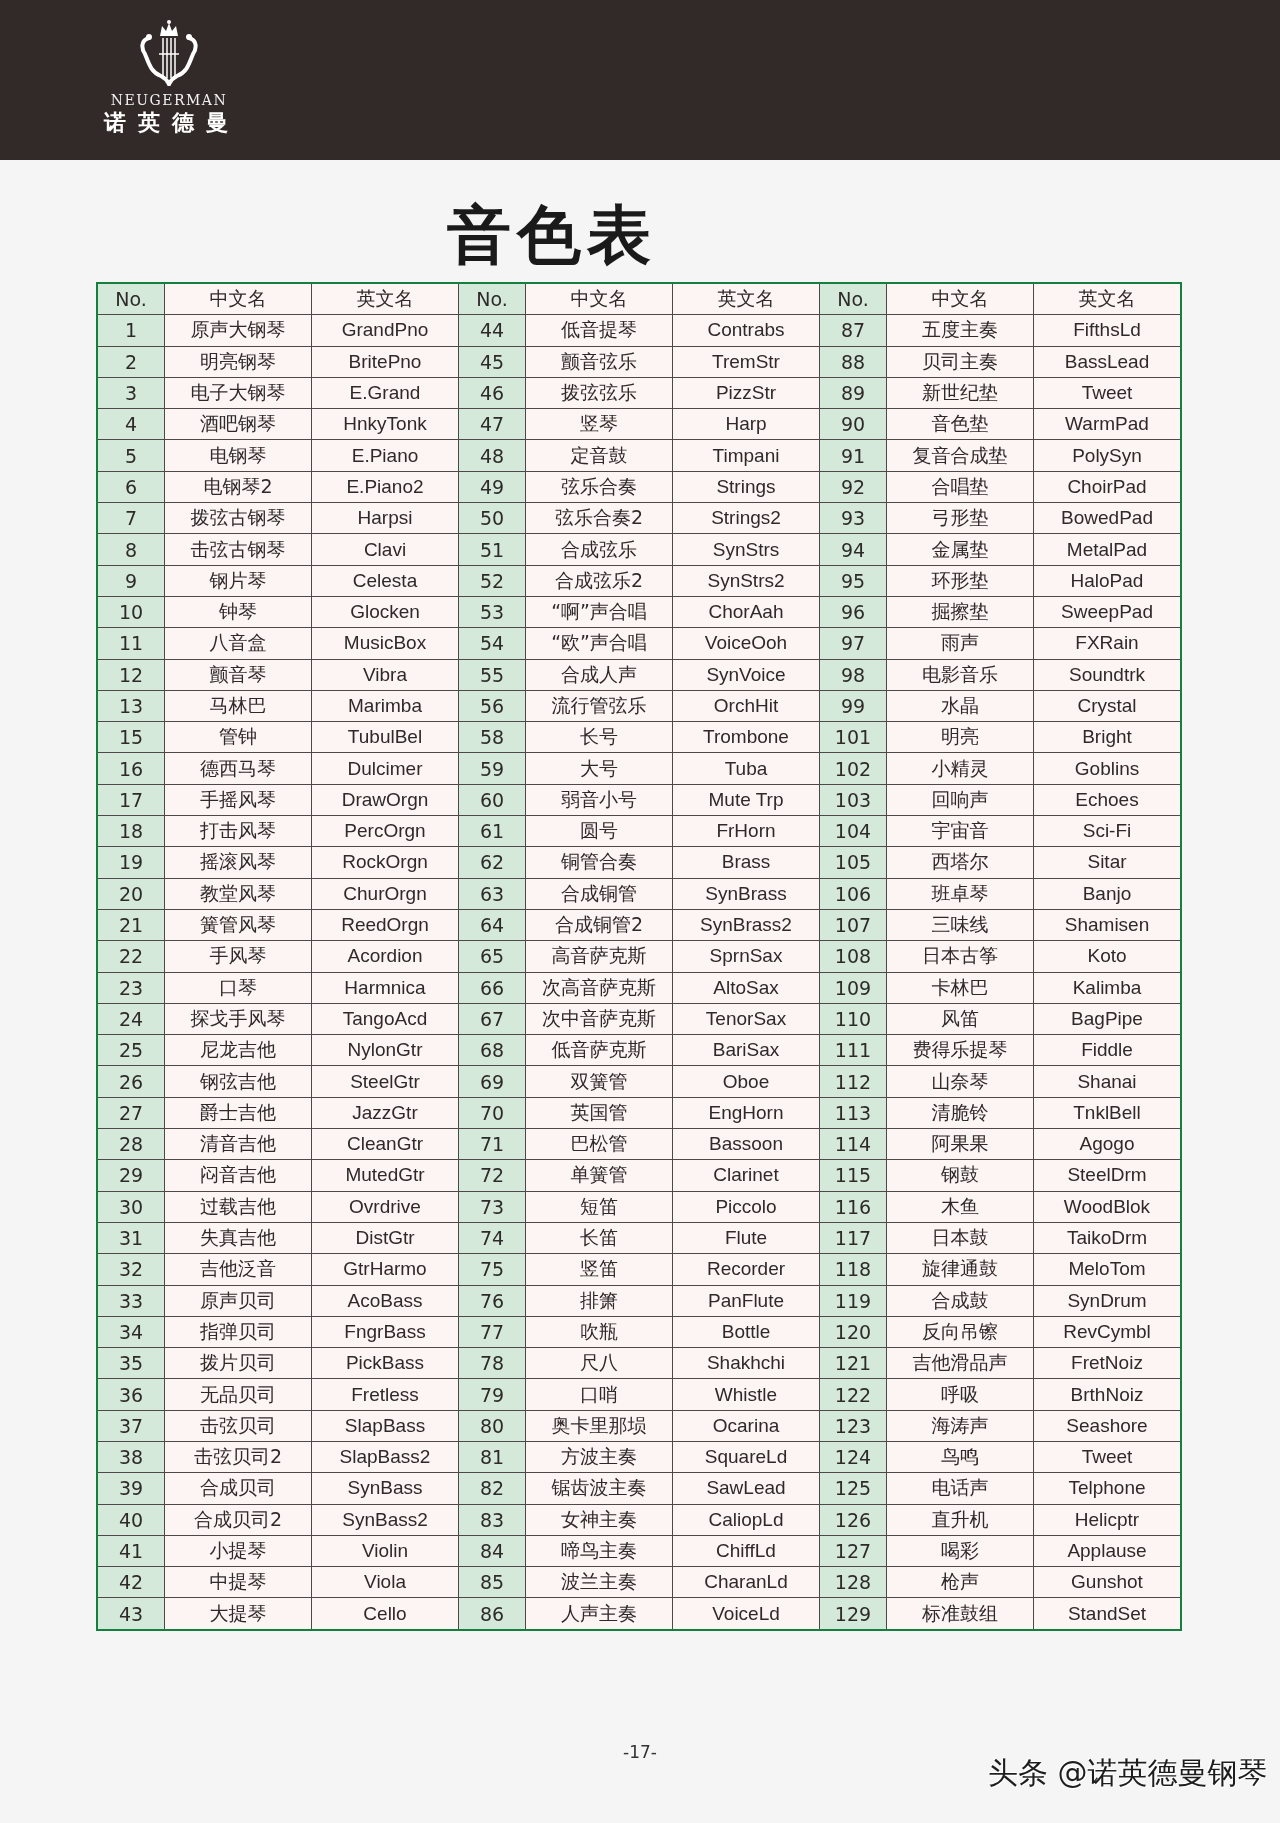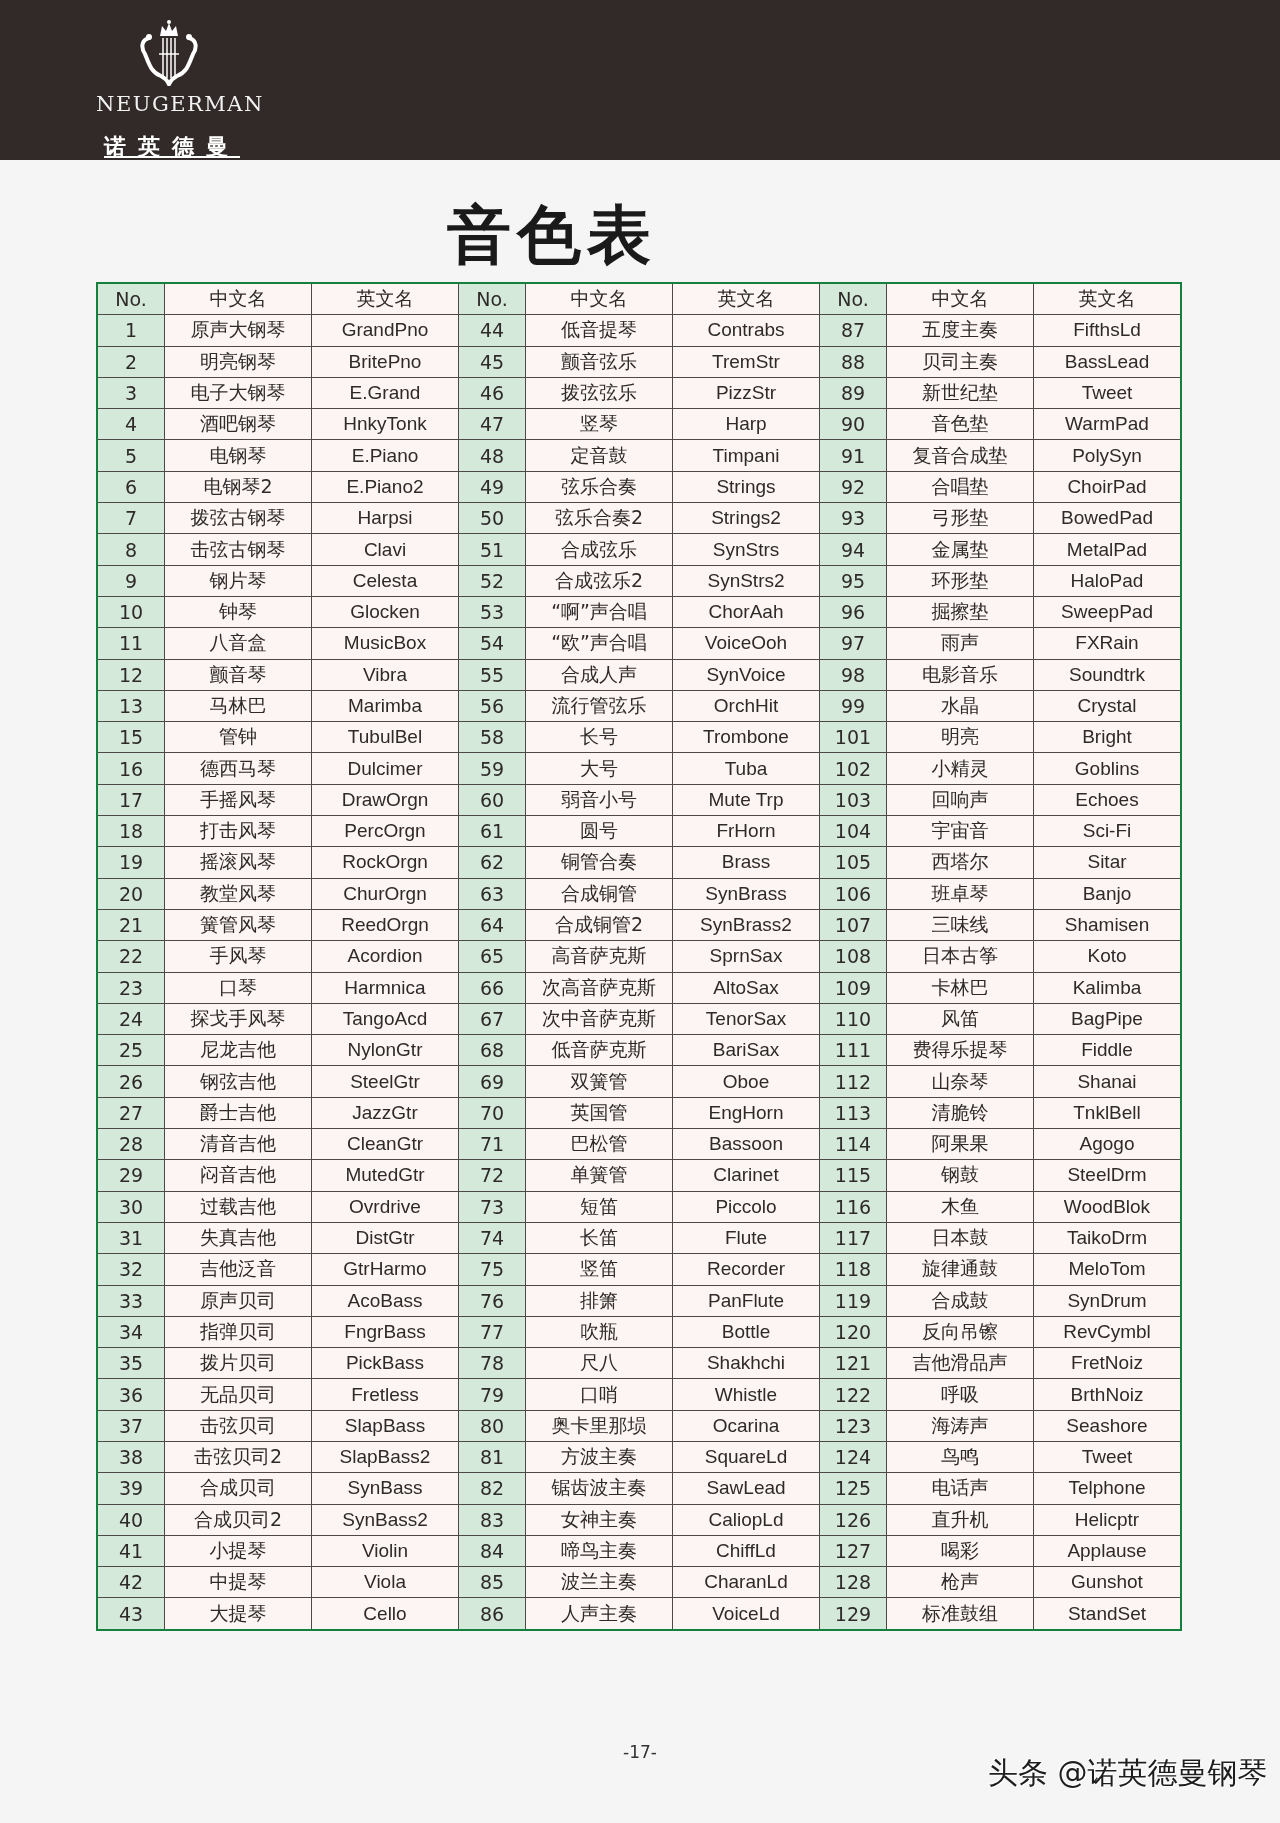--- a/index.html
+++ b/index.html
@@ -10,26 +10,25 @@
     color: #2b2b2b;
   }
   .header-band {
     position: absolute; left: 0; top: 0; width: 1280px; height: 160px;
     background: #322a28;
   }
   .logo { position: absolute; left: 96px; top: 18px; width: 146px; text-align: center; color: #fff; }
   .logo svg { display: block; margin: 0 auto; }
   .logo .brand-en {
     font-family: "DejaVu Serif", "Liberation Serif", serif;
-    font-size: 21px; letter-spacing: 1.5px; margin-top: 6px; color: #f2f2f2;
+    font-size: 14px; letter-spacing: 1.5px; margin-top: 6px; color: #f2f2f2;
   }
   .logo .brand-cn {
-    font-size: 22px; font-weight: bold; letter-spacing: 12px; margin-top: 16px; color: #fff;
+    font-size: 22px; font-weight: bold; letter-spacing: 12px; margin-top: 0; color: #fff;
     padding-left: 6px;
-    text-decoration: underline;
   }
   .page-title {
     position: absolute; left: 0; width: 1104px; top: 192px; text-align: center;
     font-size: 64px; font-weight: bold; color: #1a1a1a; letter-spacing: 6px;
     font-family: "DejaVu Sans", sans-serif;
   }
   .table-wrap { position: absolute; left: 96px; top: 282px; }
   table.tones {
     border-collapse: collapse; table-layout: fixed;
     border: 2px solid #15803d;

